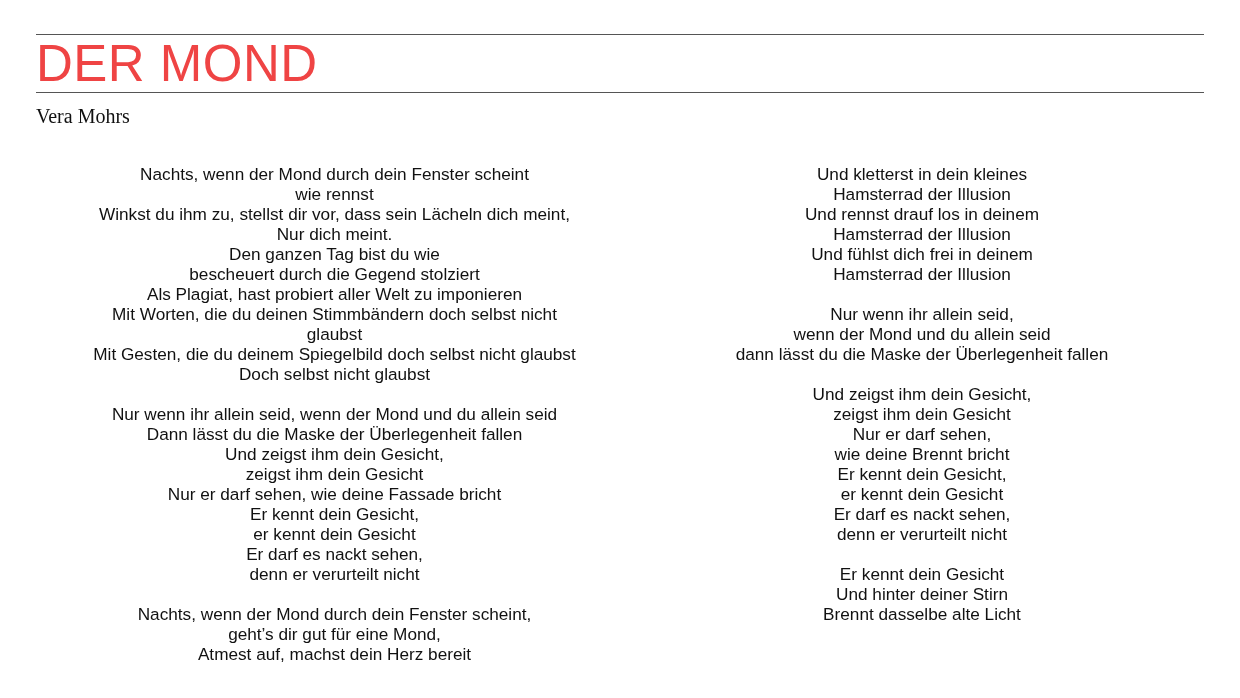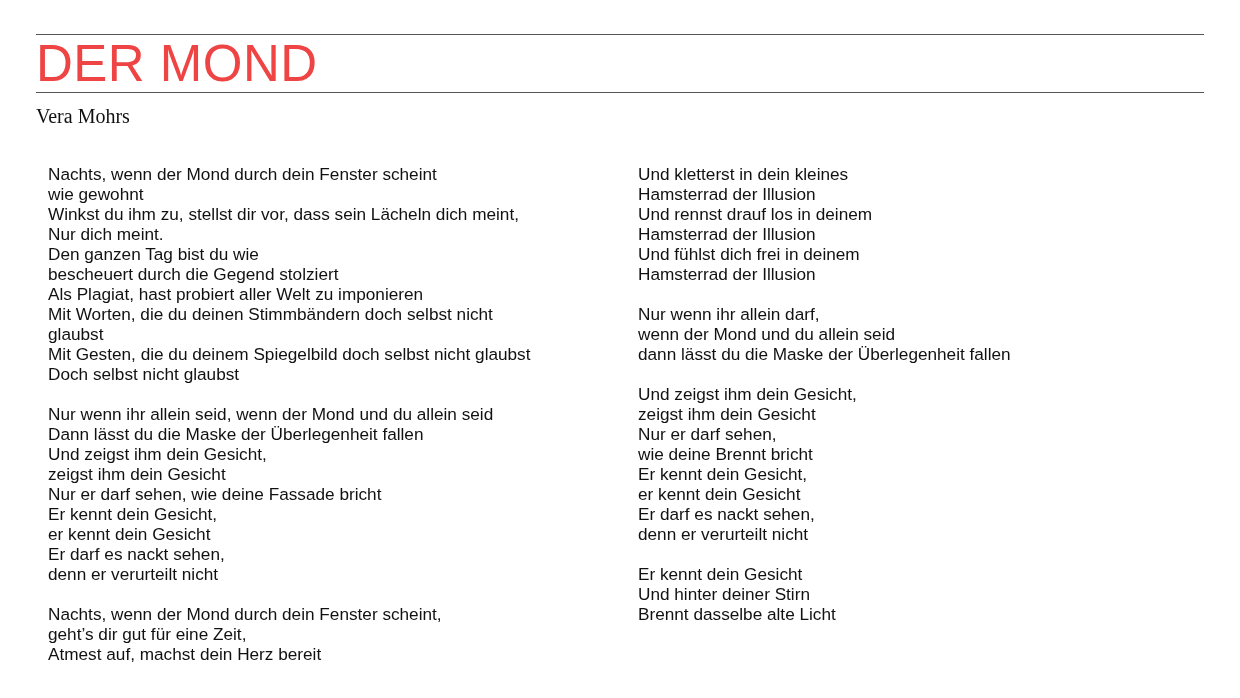--- a/index.html
+++ b/index.html
@@ -7,35 +7,35 @@
          font-family: "Liberation Sans", "DejaVu Sans", sans-serif; color: #111; }
   .rule { position: absolute; left: 36px; width: 1168px; height: 0; border-top: 1.5px solid #555; }
   .rule.top { top: 34px; }
   .rule.mid { top: 92px; }
   .title { position: absolute; left: 36px; top: 36px; margin: 0; font-size: 51px; font-weight: normal;
            letter-spacing: 0.5px; line-height: 56px; color: #ef4444; }
   .author { position: absolute; left: 36px; top: 104px; margin: 0; font-size: 20px; line-height: 24px; color: #111; font-family: Liberation Serif, serif; }
   .col { position: absolute; top: 164px; font-size: 17.2px; line-height: 20px; color: #111; }
   .col.left { left: 36px; width: 585px; }
   .col.right { left: 626px; width: 580px; }
-  .stanza { margin: 0 0 20px 12px; }
+  .stanza { margin: 0 0 20px 12px; text-align: center; }
   .line { display: block; white-space: nowrap; }
 </style>
 </head>
 <body>
 
 <div class="rule top"></div>
 <h1 class="title">DER MOND</h1>
 <div class="rule mid"></div>
 <p class="author">Vera Mohrs</p>
 
 <div class="col left">
     <div class="stanza">
       <span class="line">Nachts, wenn der Mond durch dein Fenster scheint</span>
-      <span class="line">wie gewohnt</span>
+      <span class="line">wie rennst</span>
       <span class="line">Winkst du ihm zu, stellst dir vor, dass sein Lächeln dich meint,</span>
       <span class="line">Nur dich meint.</span>
       <span class="line">Den ganzen Tag bist du wie</span>
       <span class="line">bescheuert durch die Gegend stolziert</span>
       <span class="line">Als Plagiat, hast probiert aller Welt zu imponieren</span>
       <span class="line">Mit Worten, die du deinen Stimmbändern doch selbst nicht</span>
       <span class="line">glaubst</span>
       <span class="line">Mit Gesten, die du deinem Spiegelbild doch selbst nicht glaubst</span>
       <span class="line">Doch selbst nicht glaubst</span>
     </div>
@@ -45,35 +45,35 @@
       <span class="line">Und zeigst ihm dein Gesicht,</span>
       <span class="line">zeigst ihm dein Gesicht</span>
       <span class="line">Nur er darf sehen, wie deine Fassade bricht</span>
       <span class="line">Er kennt dein Gesicht,</span>
       <span class="line">er kennt dein Gesicht</span>
       <span class="line">Er darf es nackt sehen,</span>
       <span class="line">denn er verurteilt nicht</span>
     </div>
     <div class="stanza">
       <span class="line">Nachts, wenn der Mond durch dein Fenster scheint,</span>
-      <span class="line">geht’s dir gut für eine Zeit,</span>
+      <span class="line">geht’s dir gut für eine Mond,</span>
       <span class="line">Atmest auf, machst dein Herz bereit</span>
     </div>
   </div>
 <div class="col right">
     <div class="stanza">
       <span class="line">Und kletterst in dein kleines</span>
       <span class="line">Hamsterrad der Illusion</span>
       <span class="line">Und rennst drauf los in deinem</span>
       <span class="line">Hamsterrad der Illusion</span>
       <span class="line">Und fühlst dich frei in deinem</span>
       <span class="line">Hamsterrad der Illusion</span>
     </div>
     <div class="stanza">
-      <span class="line">Nur wenn ihr allein darf,</span>
+      <span class="line">Nur wenn ihr allein seid,</span>
       <span class="line">wenn der Mond und du allein seid</span>
       <span class="line">dann lässt du die Maske der Überlegenheit fallen</span>
     </div>
     <div class="stanza">
       <span class="line">Und zeigst ihm dein Gesicht,</span>
       <span class="line">zeigst ihm dein Gesicht</span>
       <span class="line">Nur er darf sehen,</span>
       <span class="line">wie deine Brennt bricht</span>
       <span class="line">Er kennt dein Gesicht,</span>
       <span class="line">er kennt dein Gesicht</span>

